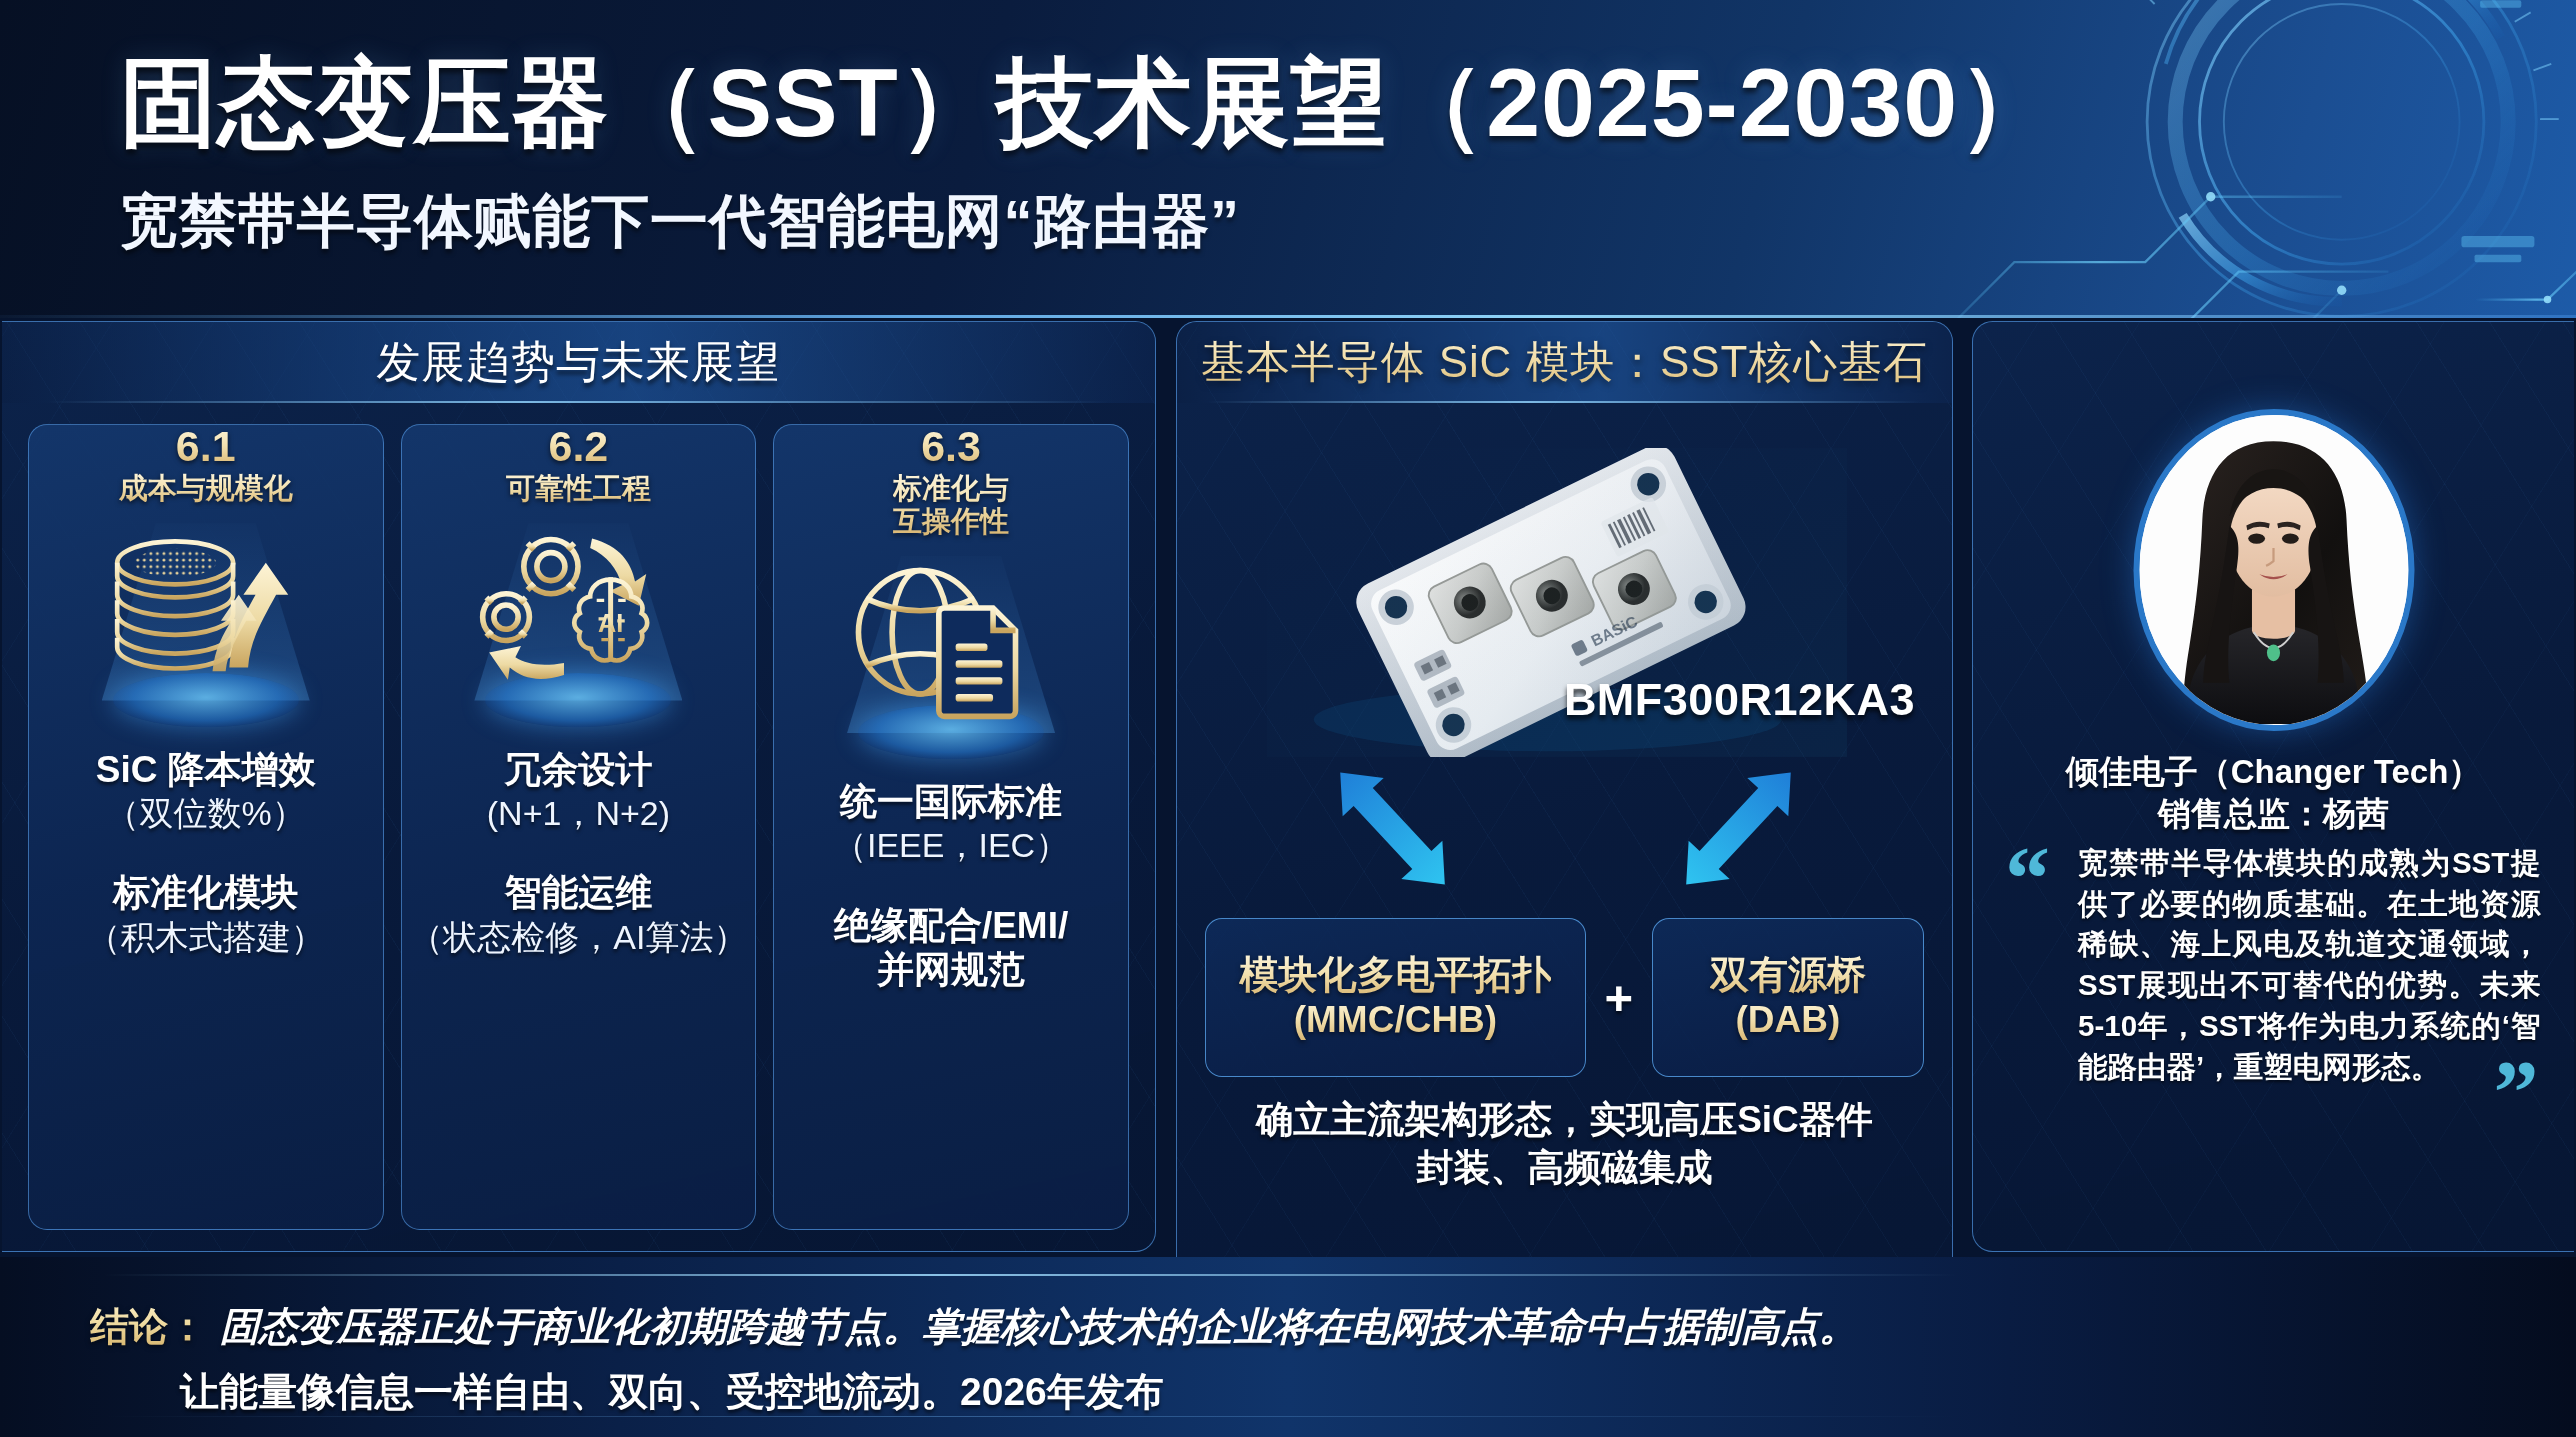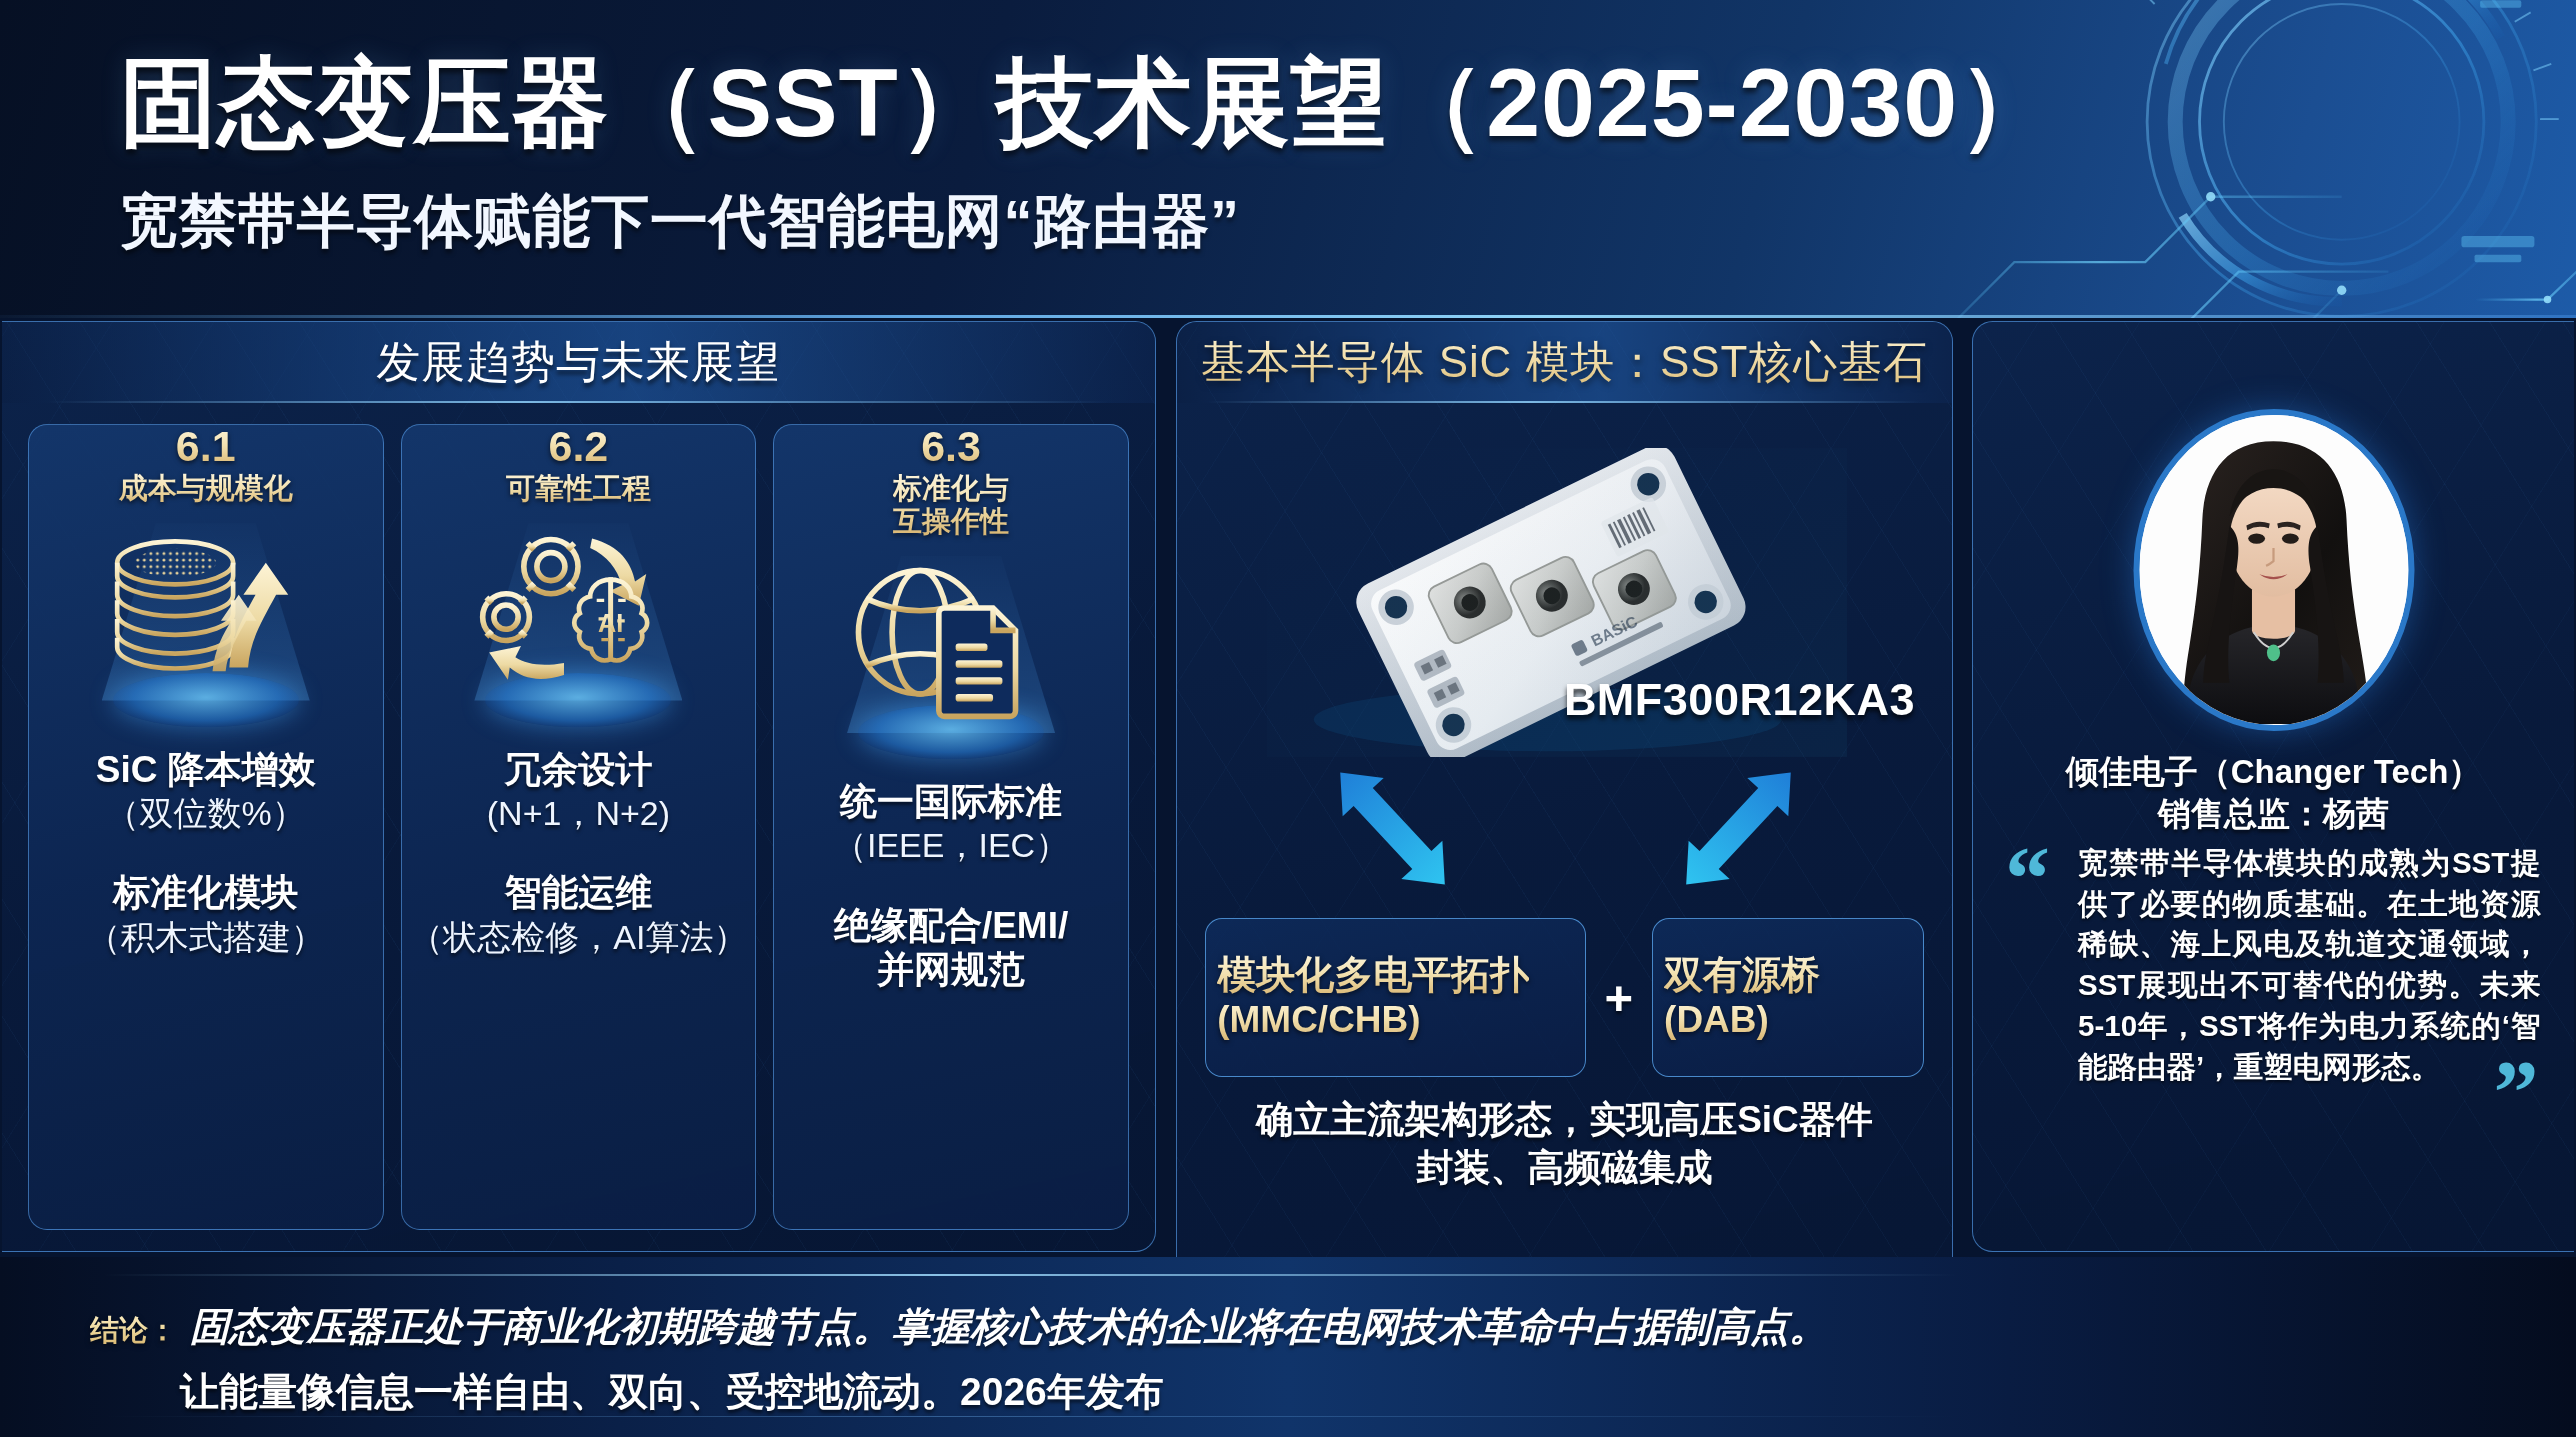--- a/index.html
+++ b/index.html
@@ -138,21 +138,21 @@
     text-shadow: 0 3.7px 5.6px rgba(0,0,0,.75);
   }
   #arrows { position:absolute; left: 0; top: 332px; width:100%; height: 187px; }
   #arch-row {
     position:absolute; left: 28px; right: 28px; top: 515px; height: 159px;
     display:flex; align-items:stretch; gap: 0;
   }
   .arch-box {
     border:1.9px solid rgba(95,175,250,.72); border-radius:17px;
     background: linear-gradient(168deg, rgba(14,44,92,.85) 0%, rgba(10,30,70,.85) 100%);
-    display:flex; flex-direction:column; align-items:flex-start; justify-content:center;
+    display:flex; flex-direction:column; align-items:center; justify-content:center;
     padding: 5.6px 11.2px;
   }
   .arch-box.a { flex: 1.18; }
   .arch-box.b { flex: .82; }
   .arch-plus { width: 66px; display:flex; align-items:center; justify-content:center;
     font-size:49px; font-weight:700; color:#ffffff; text-shadow:0 2.8px 3.7px rgba(0,0,0,.6); }
   .arch-t1 { font-size:39px; font-weight:700; line-height:1.14; text-align:center;
     background: linear-gradient(180deg,#fdf6dd 0%,#f2e0ae 48%,#d7b470 100%);
     -webkit-background-clip:text; background-clip:text; -webkit-text-fill-color:transparent;
     filter: drop-shadow(0 2.8px 2.8px rgba(0,0,0,.6)); white-space:nowrap;}
@@ -201,21 +201,21 @@
     content:""; position:absolute; left:4%; right:24%; top:17px; height:1.9px;
     background: linear-gradient(90deg, rgba(110,190,255,0) 0%, rgba(160,220,255,.85) 45%, rgba(110,190,255,0) 100%);
   }
   #footer::after{
     content:""; position:absolute; left:4%; right:24%; bottom:20.6px; height:1.9px;
     background: linear-gradient(90deg, rgba(110,190,255,0) 0%, rgba(120,190,255,.35) 45%, rgba(110,190,255,0) 100%);
   }
   #concl-wrap { position:absolute; left: 90px; top: 43px; right: 112px; }
   #concl-l1 { display:flex; align-items:baseline; gap: 13px; white-space:nowrap; }
   #concl-label {
-    font-size:29px; font-weight:700;
+    font-size:39px; font-weight:700;
     background: linear-gradient(180deg,#fdf0c8 0%,#eed99e 45%,#d2ad63 100%);
     -webkit-background-clip:text; background-clip:text; -webkit-text-fill-color:transparent;
     filter: drop-shadow(0 2.8px 2.8px rgba(0,0,0,.6));
   }
   #concl-line1 { font-size:39px; font-weight:700; color:#ffffff; text-shadow:0 2.8px 3.7px rgba(0,0,0,.6);font-style:italic; }
   #concl-line2 { margin-top: 11.2px; margin-left: 90px; font-size:39px; font-weight:700; color:#ffffff; text-shadow:0 2.8px 3.7px rgba(0,0,0,.6); white-space:nowrap;}
 </style>
 </head>
 <body>
 

